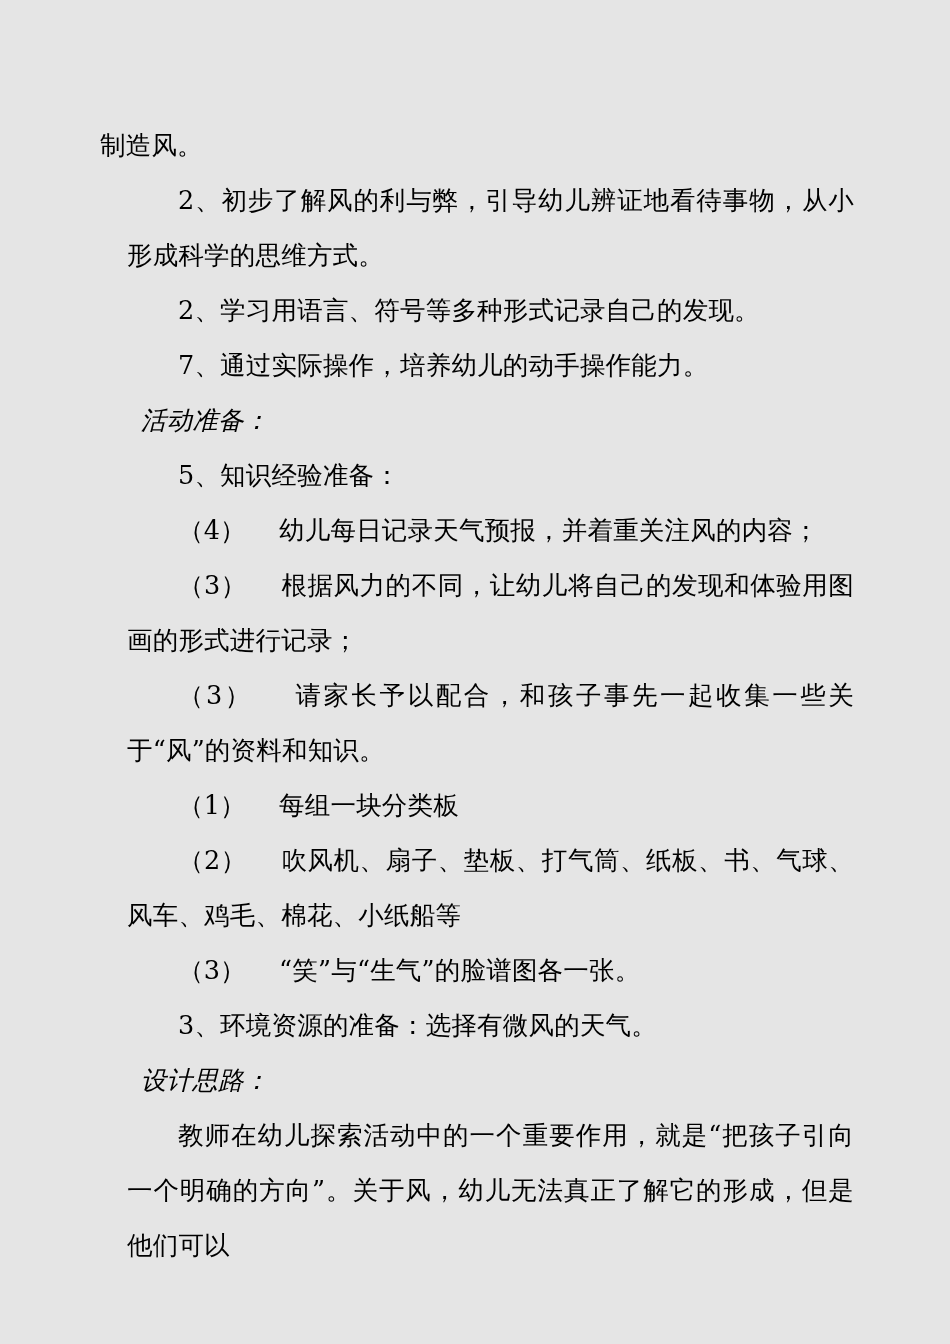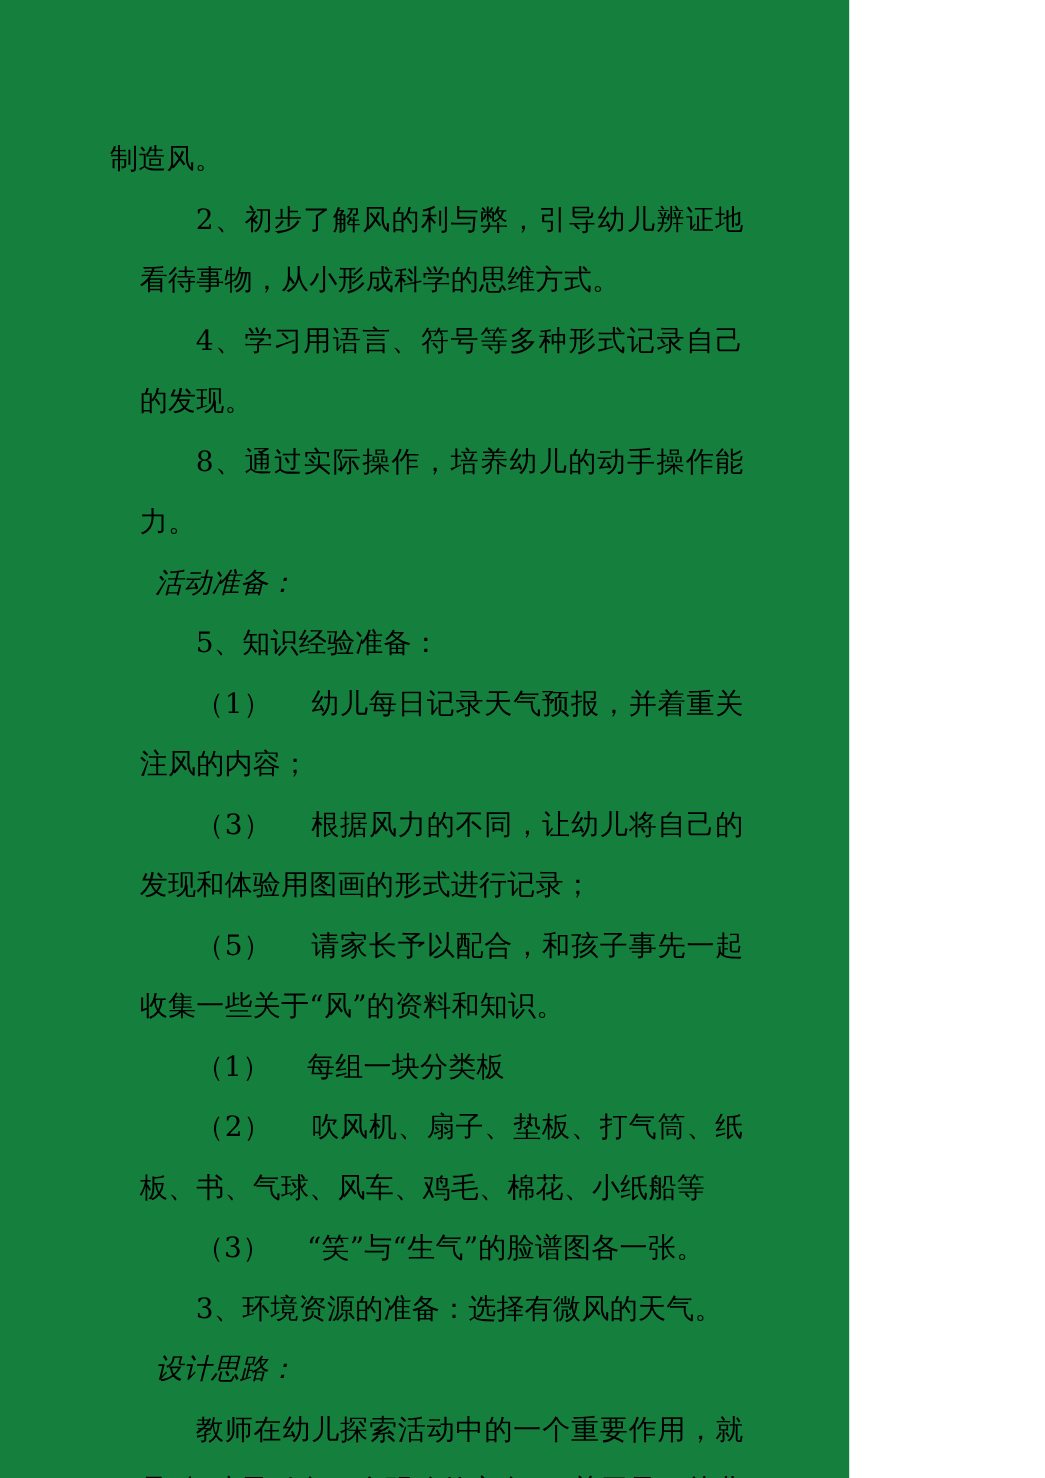--- a/index.html
+++ b/index.html
@@ -9,24 +9,24 @@
   }
   body {
     width: 950px;
     height: 1344px;
     overflow: hidden;
     font-family: "DejaVu Serif", "Liberation Serif", serif;
     color: #000000;
   }
   .page {
     box-sizing: border-box;
-    width: 772px;
+    width: 950px;
     height: 1344px;
     padding: 118px 96px 60px 100px;
-    background: #15803d;
+    background: #e5e5e5;
   }
   .doc-body {
     font-size: 25.5px;
     line-height: 55px;
     text-align: justify;
     text-justify: inter-ideograph;
     letter-spacing: 0.2px;
   }
   p.para {
     margin: 0;
@@ -43,27 +43,27 @@
   }
 </style>
 </head>
 <body>
 
 <div class="page">
   <div class="doc-body">
 
     <p class="para">制造风。</p>
     <p class="para indent">2、初步了解风的利与弊，引导幼儿辨证地看待事物，从小形成科学的思维方式。</p>
-    <p class="para indent">4、学习用语言、符号等多种形式记录自己的发现。</p>
-    <p class="para indent">8、通过实际操作，培养幼儿的动手操作能力。</p>
+    <p class="para indent">2、学习用语言、符号等多种形式记录自己的发现。</p>
+    <p class="para indent">7、通过实际操作，培养幼儿的动手操作能力。</p>
     <p class="para indent-small">活动准备：</p>
     <p class="para indent">5、知识经验准备：</p>
-    <p class="para indent">（1）    幼儿每日记录天气预报，并着重关注风的内容；</p>
+    <p class="para indent">（4）    幼儿每日记录天气预报，并着重关注风的内容；</p>
     <p class="para indent">（3）    根据风力的不同，让幼儿将自己的发现和体验用图画的形式进行记录；</p>
-    <p class="para indent">（5）    请家长予以配合，和孩子事先一起收集一些关于“风”的资料和知识。</p>
+    <p class="para indent">（3）    请家长予以配合，和孩子事先一起收集一些关于“风”的资料和知识。</p>
     <p class="para indent">（1）    每组一块分类板</p>
     <p class="para indent">（2）    吹风机、扇子、垫板、打气筒、纸板、书、气球、风车、鸡毛、棉花、小纸船等</p>
     <p class="para indent">（3）    “笑”与“生气”的脸谱图各一张。</p>
     <p class="para indent">3、环境资源的准备：选择有微风的天气。</p>
     <p class="para indent-small">设计思路：</p>
     <p class="para indent">教师在幼儿探索活动中的一个重要作用，就是“把孩子引向一个明确的方向”。关于风，幼儿无法真正了解它的形成，但是他们可以</p>
 
   </div>
 </div>
 

